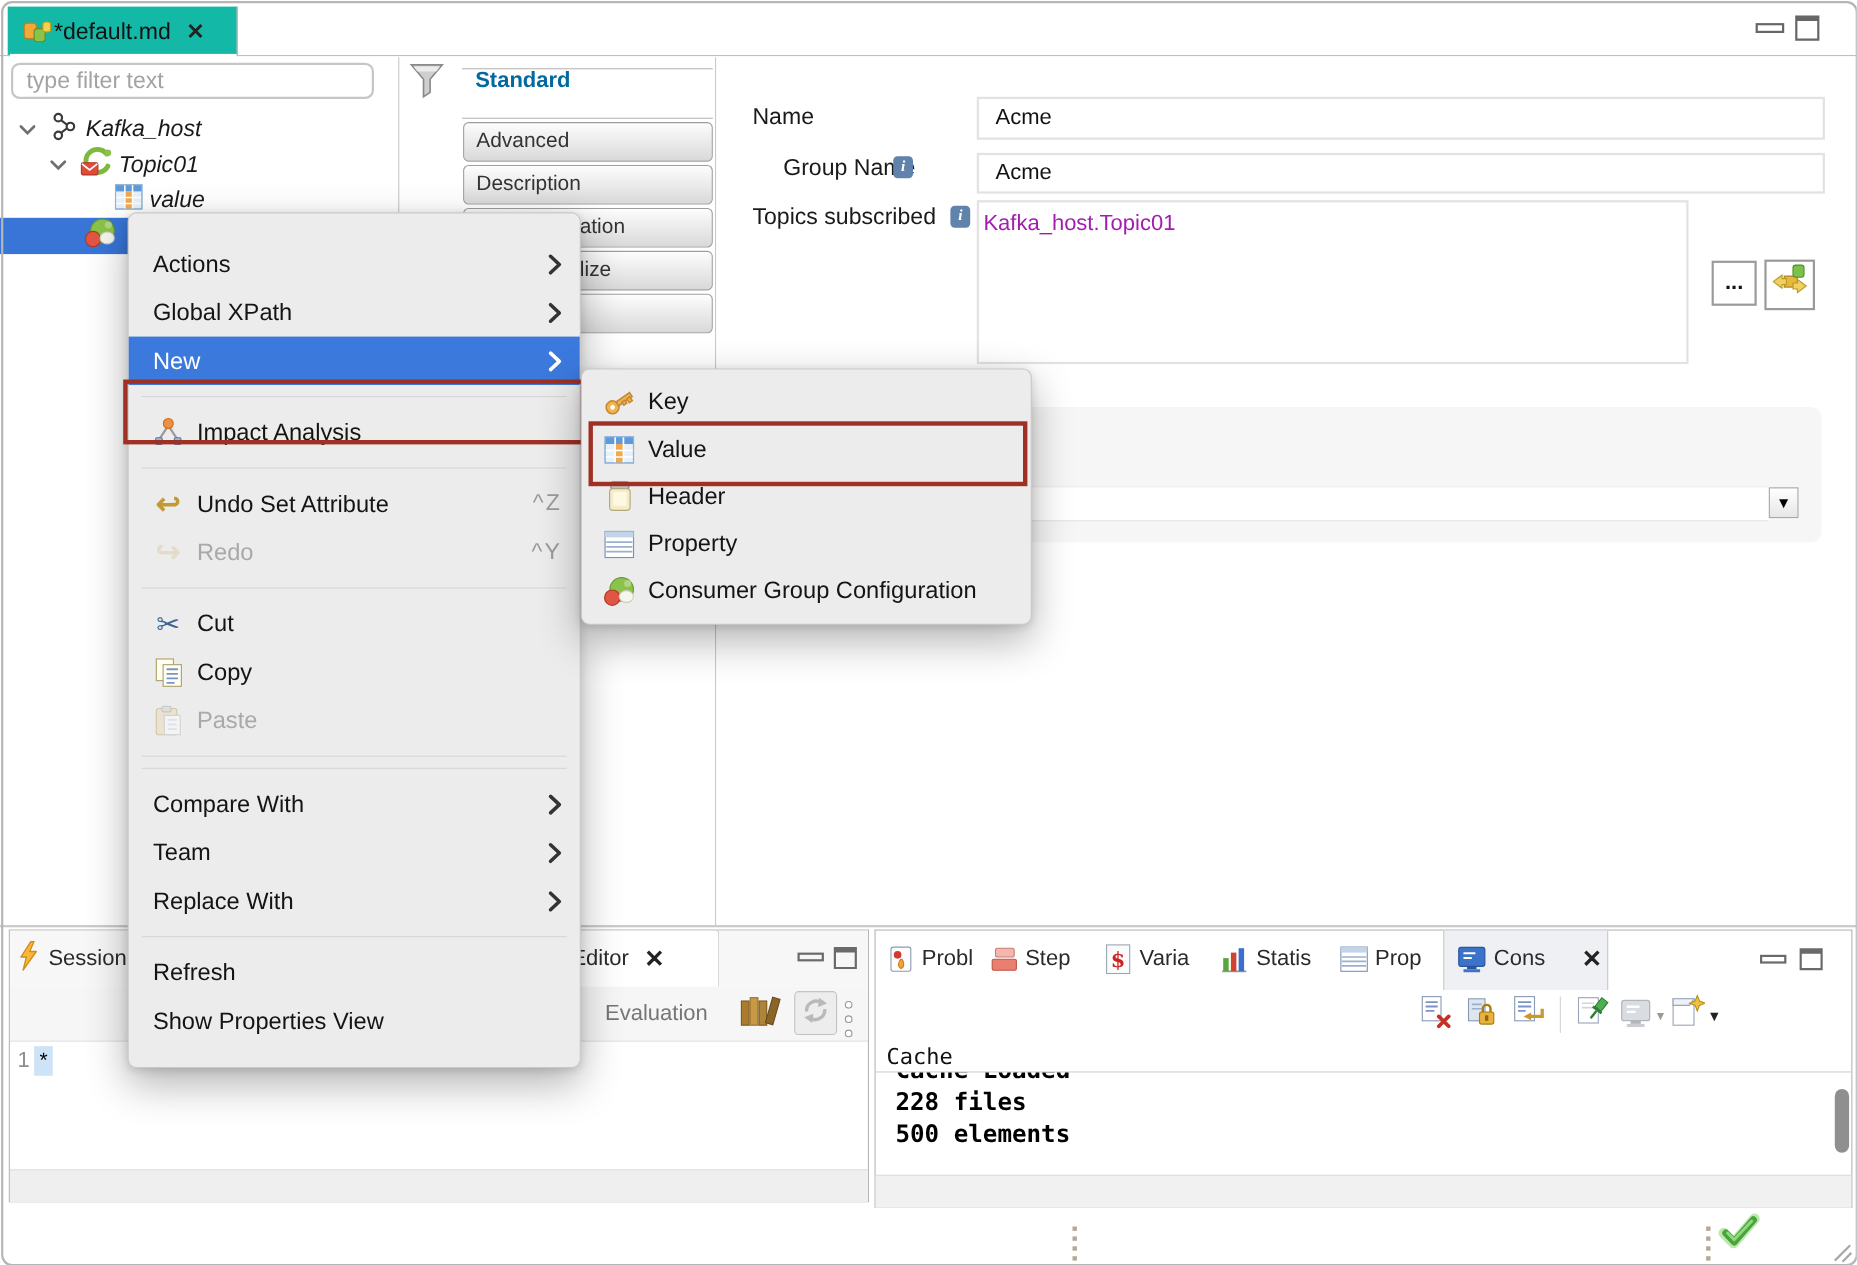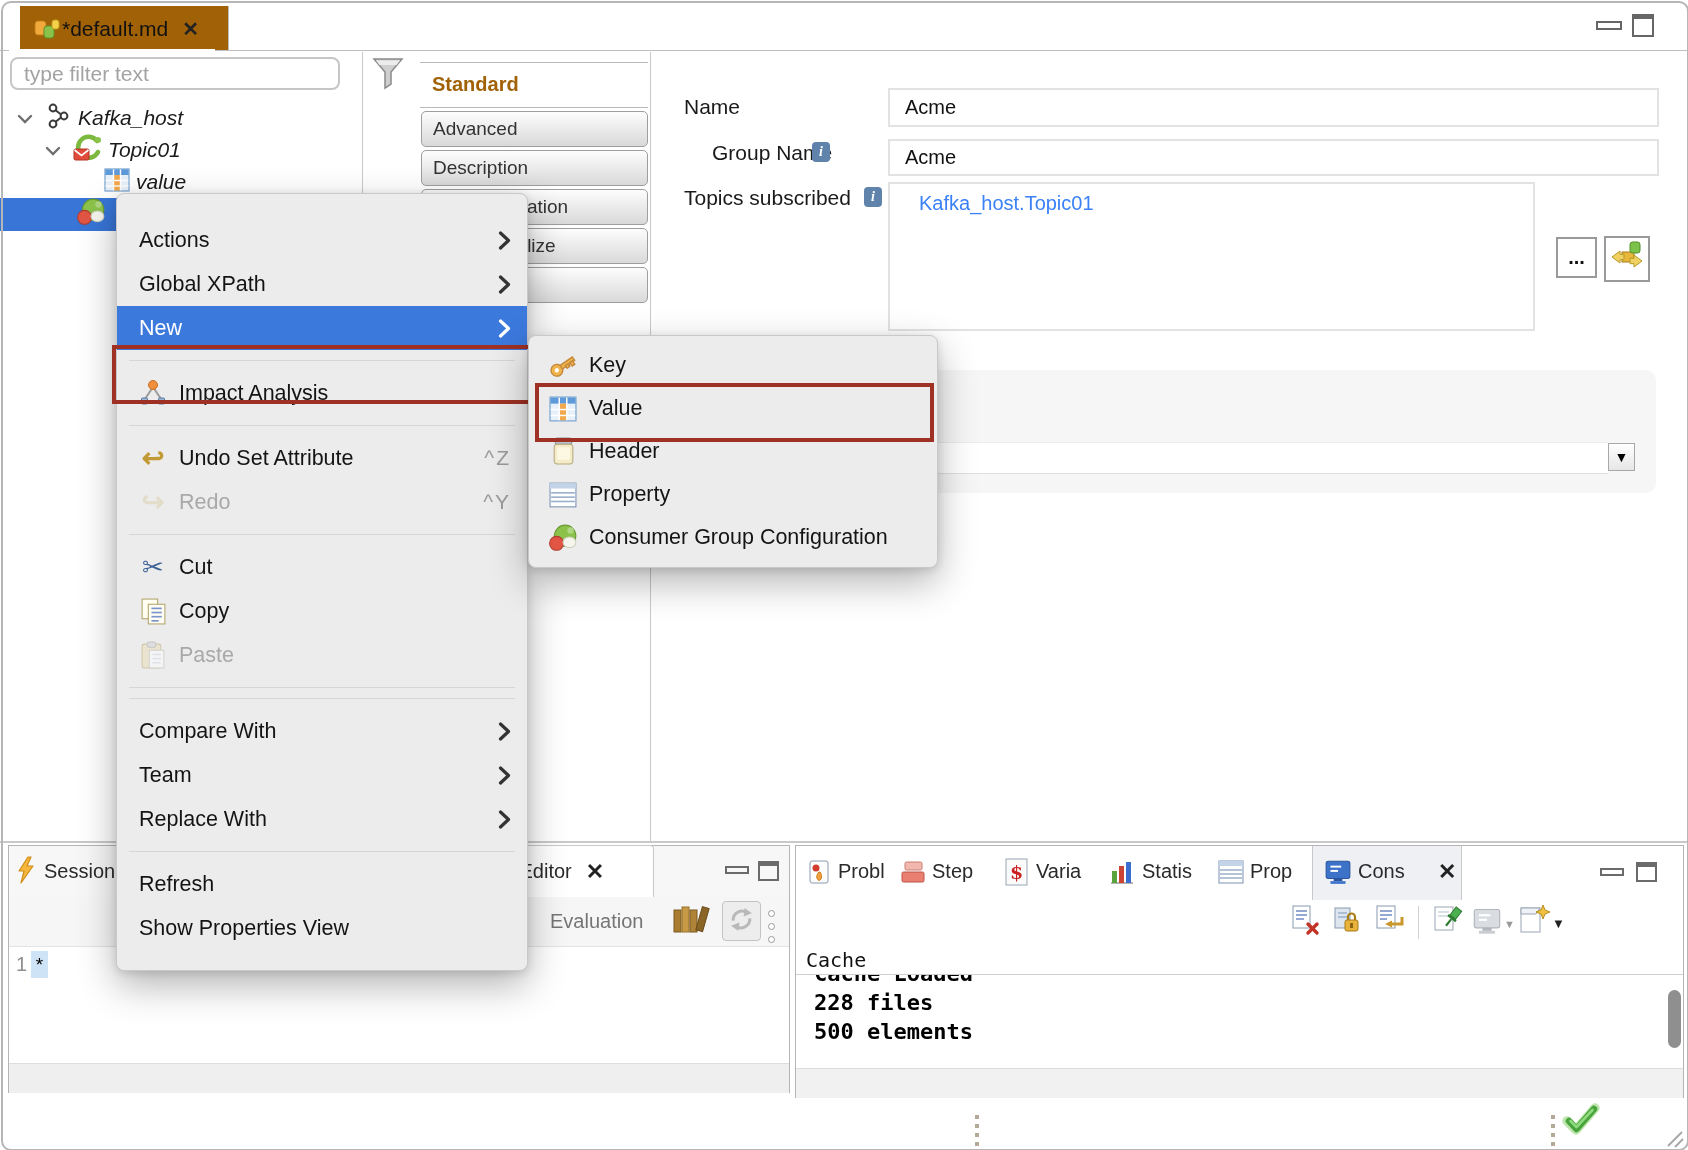--- a/index.html
+++ b/index.html
@@ -5,50 +5,50 @@
   html,body{margin:0;padding:0;}
   body{width:1688px;height:1150px;position:relative;background:#fff;
        font-family:"Liberation Sans",sans-serif;overflow:hidden;color:#161616;}
   .abs{position:absolute;}
   .window-frame{left:1px;top:1px;width:1684px;height:1146px;border:2px solid #b6b6b6;
        border-radius:10px;pointer-events:none;z-index:90;}
   .hline{background:#bfbfbf;height:1px;}
   .vline{background:#c9c9c9;width:1px;}
 
   
-  .etab{left:20px;top:6px;width:208px;height:45px;display:flex;align-items:center;
-        border-right:1px solid #bdbdbd;background:#a16207;}
+  .etab{left:7px;top:6px;width:208px;height:45px;display:flex;align-items:center;
+        border-right:1px solid #bdbdbd;background:#14b8a6;}
   .etab-label{font-size:21px;color:#111;margin-left:10px;}
   .close-x{font-weight:700;color:#222;font-size:20px;margin-left:14px;cursor:default;}
   .winbtn-min{width:22px;height:5px;border:2px solid #666;}
   .winbtn-max{width:18px;height:16px;border:2px solid #666;border-top:5px solid #666;}
 
   
   .filter{left:10px;top:57px;width:330px;height:33px;border:2px solid #c6c6c6;border-radius:8px;
           font-size:21px;padding:0 12px;color:#444;outline:none;box-sizing:border-box;font-family:inherit;}
   .filter::placeholder{color:#a3a3a3;}
   .trow{left:0;height:32px;display:flex;align-items:center;font-size:21px;color:#1a1a1a;width:362px;}
   .trow .lbl{margin-left:6px;font-style:italic;}
   .sel-row{background:#3875d7;}
 
   
-  .sec-head{left:420px;top:62px;width:228px;height:45px;display:flex;align-items:center;
-            font-size:20px;font-weight:700;color:#a16207;padding-left:12px;box-sizing:border-box;}
+  .sec-head{left:420px;top:62px;width:228px;height:45px;display:flex;
+            font-size:20px;font-weight:700;color:#0369a1;padding-left:12px;box-sizing:border-box;}
   .sec-btn{left:421px;width:227px;height:36px;border:1px solid #9e9e9e;border-radius:5px;
            background:linear-gradient(#fdfdfd,#e9e9e9 55%,#d9d9d9);display:flex;align-items:center;
            font-size:19px;color:#333;padding-left:11px;box-sizing:border-box;}
 
   
   .flabel{font-size:21px;color:#1a1a1a;height:26px;}
   .info-badge{width:18px;height:20px;background:#5f83ab;border-radius:4px;color:#fff;
               font-size:14px;font-weight:700;display:flex;align-items:center;justify-content:center;
               font-family:"Liberation Serif",serif;font-style:italic;}
   .finput{border:2px solid #e2e2e2;font-size:20px;color:#111;padding:0 15px;box-sizing:border-box;
           display:flex;align-items:center;background:#fff;}
-  .ftext{border:2px solid #e2e2e2;font-size:20px;color:#3b82f6;padding:8px 29px;box-sizing:border-box;background:#fff;}
+  .ftext{border:2px solid #e2e2e2;font-size:20px;color:#a21caf;padding:8px 4px;box-sizing:border-box;background:#fff;}
   .sqbtn{border:2px solid #9a9a9a;background:#fff;display:flex;align-items:center;justify-content:center;
          font-size:20px;font-weight:700;color:#111;box-sizing:border-box;}
   .gray-panel{background:#f6f6f6;border-radius:10px;}
   .combo-row{background:#fff;border-top:1px solid #ececec;border-bottom:1px solid #e0e0e0;}
   .combo-btn{width:27px;height:28px;border:1px solid #a8a8a8;background:linear-gradient(#ffffff,#e6e6e6);
              display:flex;align-items:center;justify-content:center;font-size:14px;color:#000;box-sizing:border-box;}
 
   
   .cmenu{left:116px;top:193px;width:412px;background:#ececec;border:1px solid #c9c9c9;border-radius:8px;
          box-shadow:0 14px 38px rgba(0,0,0,.30), 0 2px 8px rgba(0,0,0,.12);z-index:50;

